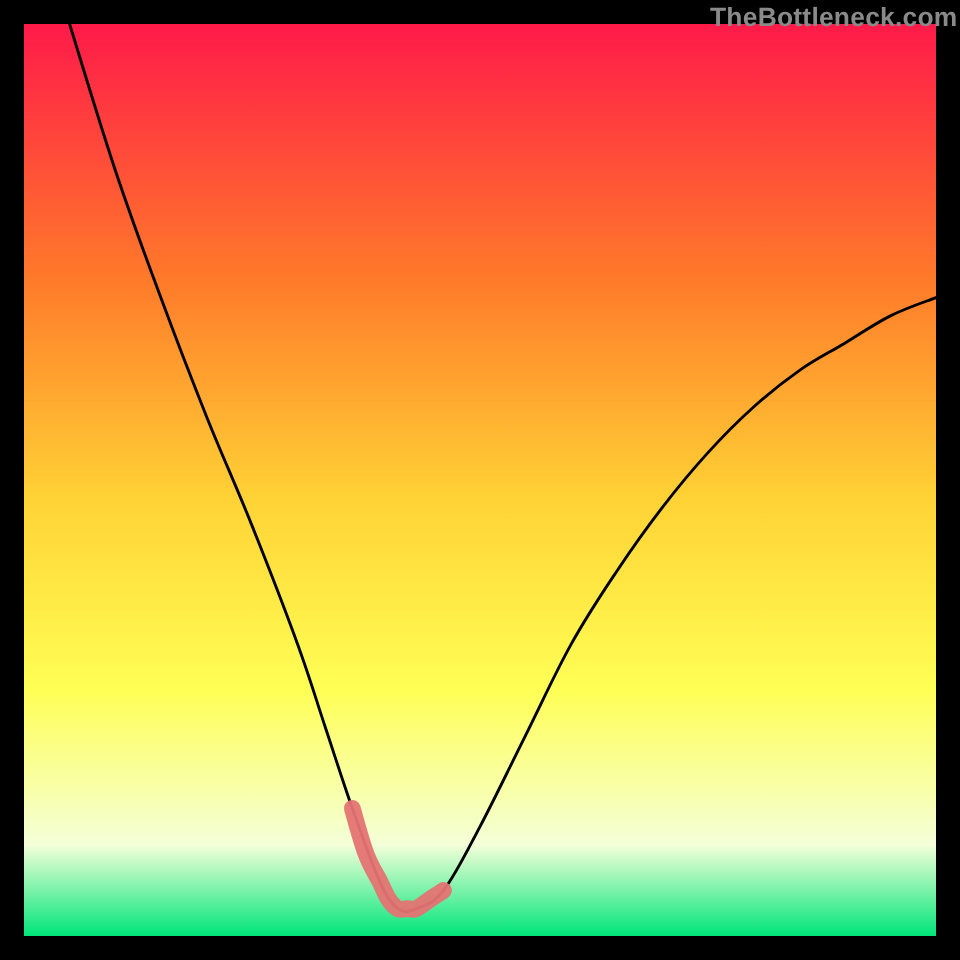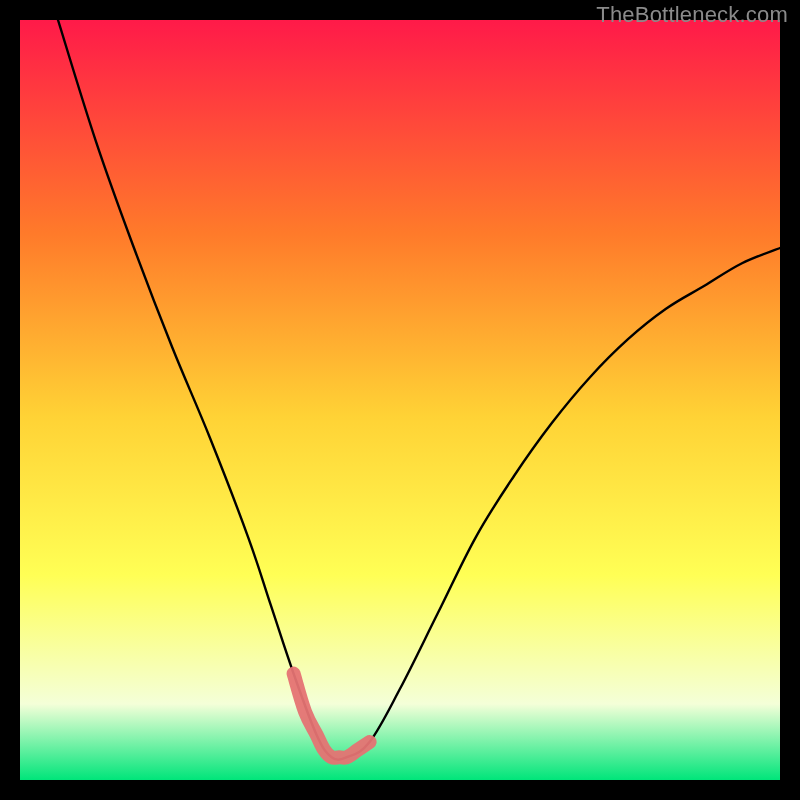--- a/index.html
+++ b/index.html
@@ -21,26 +21,27 @@
   .plot {
     position: absolute;
     left: 20px;
     top: 20px;
     width: 760px;
     height: 760px;
   }
   .watermark {
     position: absolute;
     top: 2px;
-    right: 12px;
+    right: 2px;
     font-family: Arial, Helvetica, sans-serif;
     font-size: 22px;
     color: #8a8a8a;
     letter-spacing: 0.2px;
     user-select: none;
+    font-weight: bold;
   }
 </style>
 </head>
 <body>
 
 <div class="frame"></div>
 
 <svg class="plot" viewBox="0 0 760 760" preserveAspectRatio="none" shape-rendering="geometricPrecision">
   <defs>
     <linearGradient id="bg-gradient" x1="0" y1="0" x2="0" y2="1">

